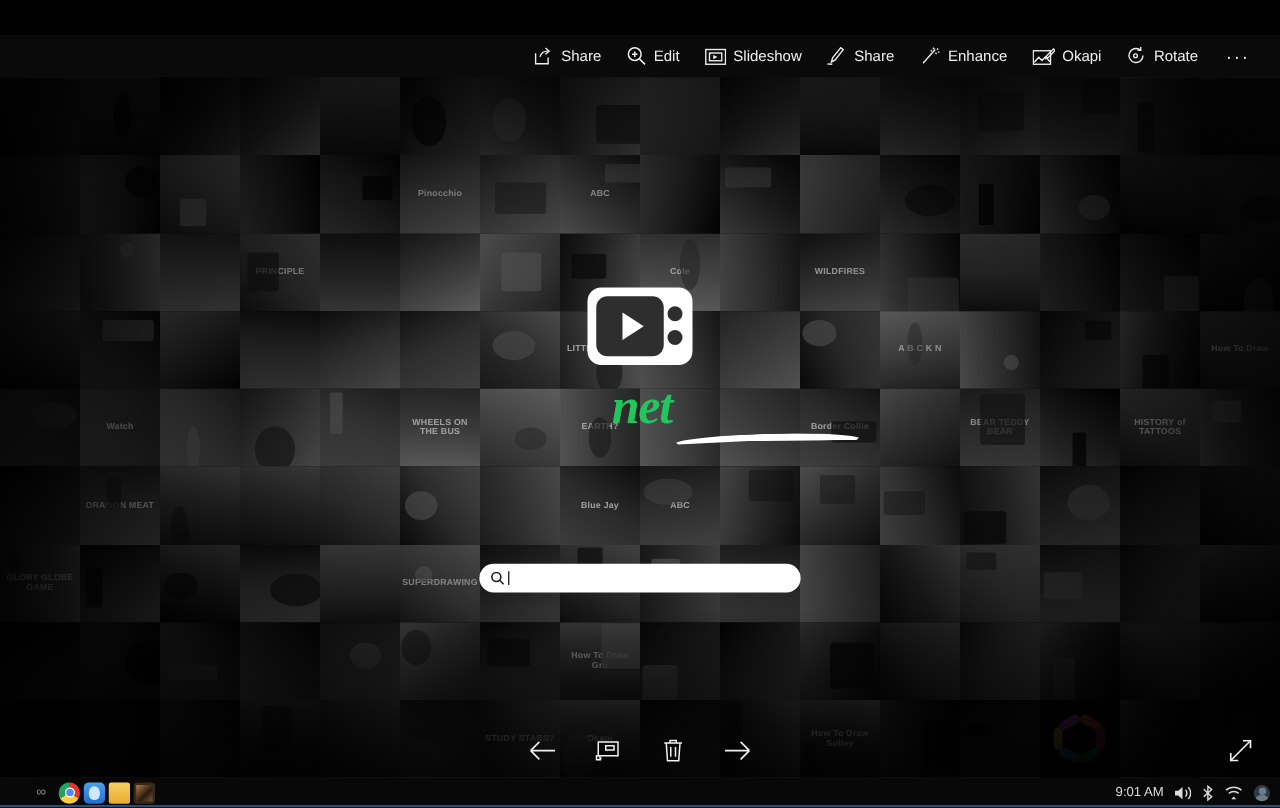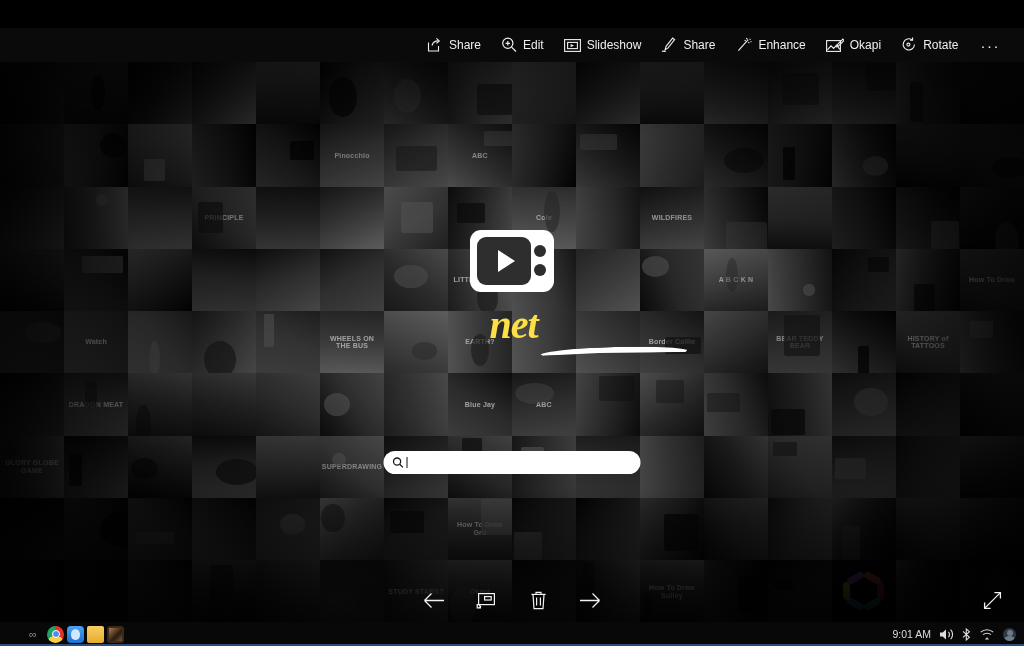--- a/index.html
+++ b/index.html
@@ -109,21 +109,21 @@
 
   .wordmark {
     margin-top:14px; display:flex; align-items:flex-end; gap:2px;
     position:relative;
   }
   .wm-video {
     font-size:37px; color:#fff; letter-spacing:-.6px; line-height:.95;
     font-family:"Liberation Sans", sans-serif; font-weight:400;
   }
   .wm-net {
-    font-size:40px; color:#fde047; font-weight:700; font-style:italic;
+    font-size:40px; color:#22c55e; font-weight:700; font-style:italic;
     line-height:.95; letter-spacing:-1px; margin-left:3px;
     font-family:"Liberation Serif", serif;
   }
   .brushline {
     position:absolute; left:52px; bottom:-10px; width:152px; height:7px;
     background:#fff; border-radius:50%/100% 100% 0 0;
     transform:rotate(-1.6deg);
     clip-path: polygon(0% 40%, 10% 10%, 55% 0%, 100% 25%, 97% 100%, 40% 78%, 3% 95%);
   }
 

